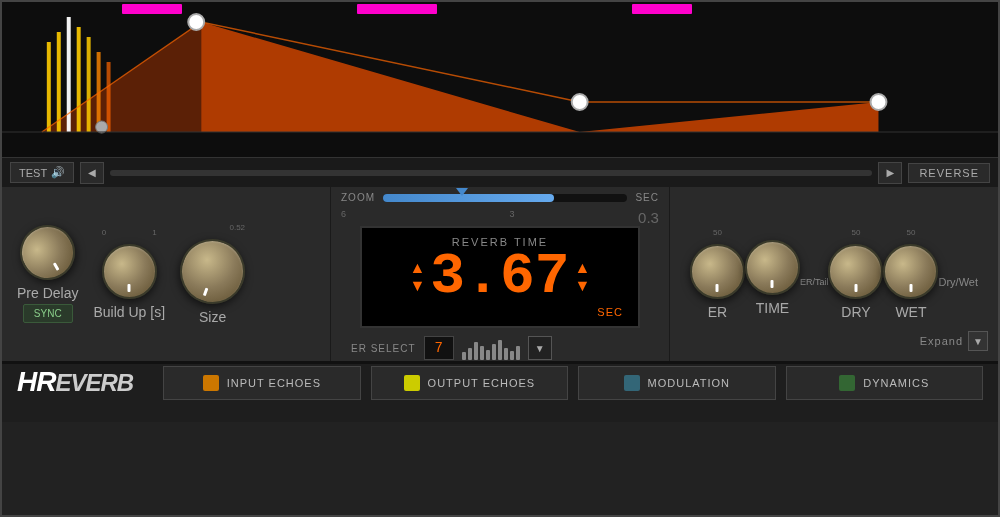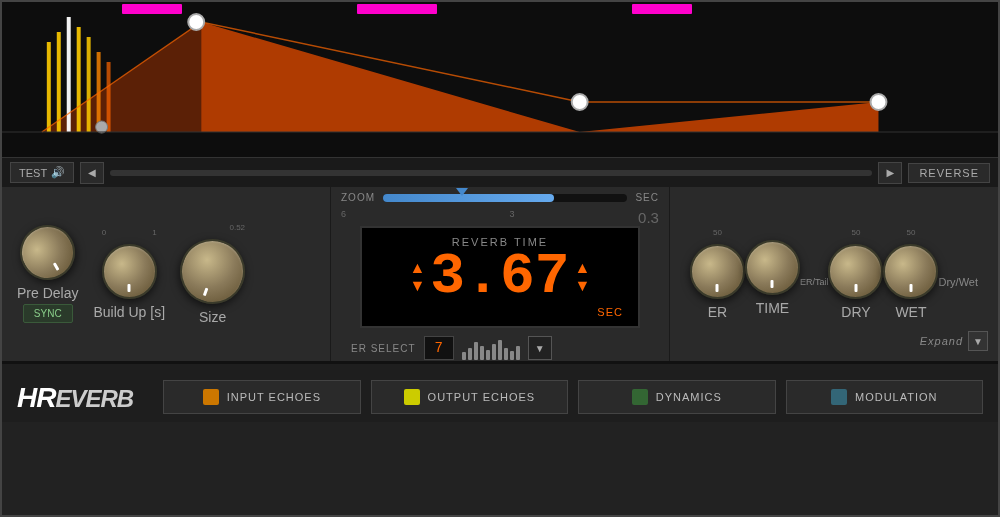--- a/index.html
+++ b/index.html
@@ -382,43 +382,42 @@
       padding: 10px 20px;
       gap: 20px;
       justify-content: flex-end;
     }
 
     .expand-btn {
       color: #888;
       font-size: 11px;
       cursor: pointer;
       letter-spacing: 1px;
-      font-style: italic;
     }
 
     .expand-arrow {
       background: #333;
       border: 1px solid #555;
       color: #aaa;
       width: 20px;
       height: 20px;
       display: flex;
       align-items: center;
       justify-content: center;
       cursor: pointer;
       font-size: 10px;
     }
 
     
     .tabs-section {
       height: 60px;
       background: #1e1e1e;
       display: flex;
-      align-items: flex-end;
-      padding: 8px 15px;
+      align-items: flex-start;
+      padding: 2px 15px;
       gap: 10px;
       border-top: 2px solid #111;
     }
 
     .brand-logo {
       font-size: 28px;
       color: #fff;
       font-weight: bold;
       margin-right: 20px;
       font-style: italic;
@@ -675,23 +674,23 @@
       <div class="tab-color-box" style="background:#cc7700;"></div>
       <span>INPUT ECHOES</span>
     </button>
 
     <button class="tab-btn">
       <div class="tab-color-box" style="background:#cccc00;"></div>
       <span>OUTPUT ECHOES</span>
     </button>
 
     <button class="tab-btn">
+      <div class="tab-color-box" style="background:#336677;"></div>
+      <span>MODULATION</span>
+    </button>
+
+    <button class="tab-btn">
       <div class="tab-color-box" style="background:#336633;"></div>
       <span>DYNAMICS</span>
     </button>
-
-    <button class="tab-btn">
-      <div class="tab-color-box" style="background:#336677;"></div>
-      <span>MODULATION</span>
-    </button>
   </div>
 
 </div>
 
 </body></html>

